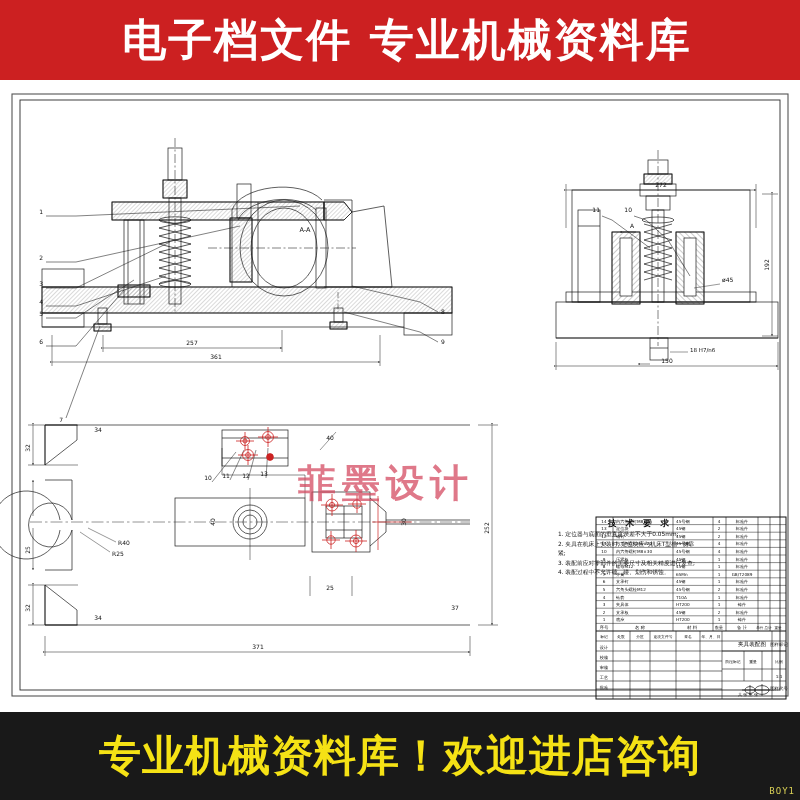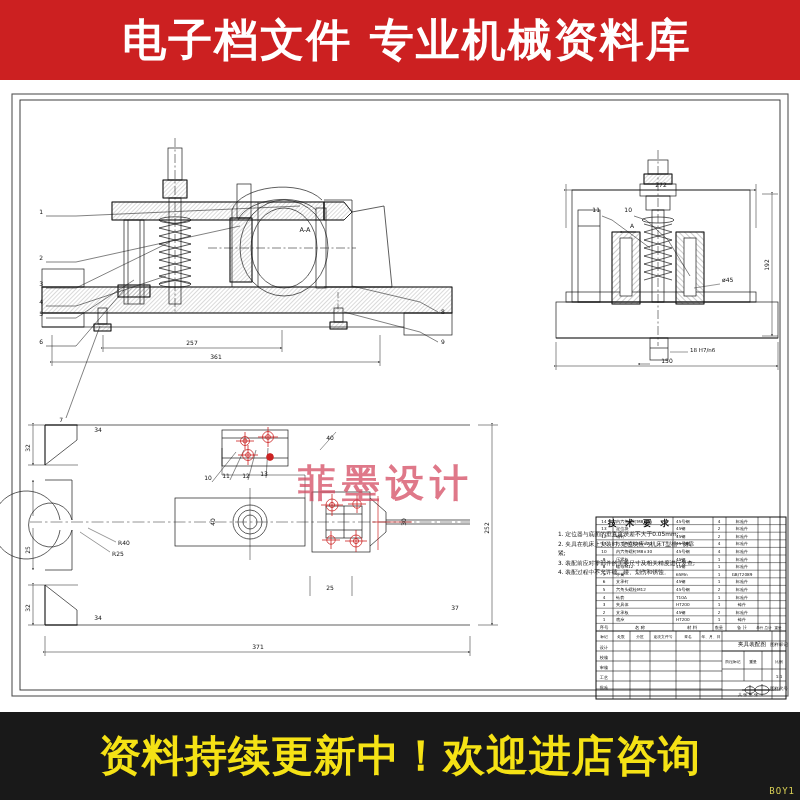--- a/index.html
+++ b/index.html
@@ -533,17 +533,17 @@
           <text x="748" y="616" font-size="4" fill="#111" text-anchor="middle">共  张  第  张</text>
           <text x="779" y="566" font-size="4.4" fill="#111" text-anchor="middle">图样标记</text>
           <text x="779" y="610" font-size="4.4" fill="#111" text-anchor="middle">图样代号</text>
         </g>
     </svg>
 
     <div class="wm">菲墨设计</div>
   </div>
 
   <div class="banner" id="bottom-banner">
-    <span class="btext">资料持续更新中！欢迎进店咨询</span>
+    <span class="btext">专业机械资料库！欢迎进店咨询</span>
     <span id="corner-mark">BOY1</span>
   </div>
 
 </div>
 
 </body></html>

